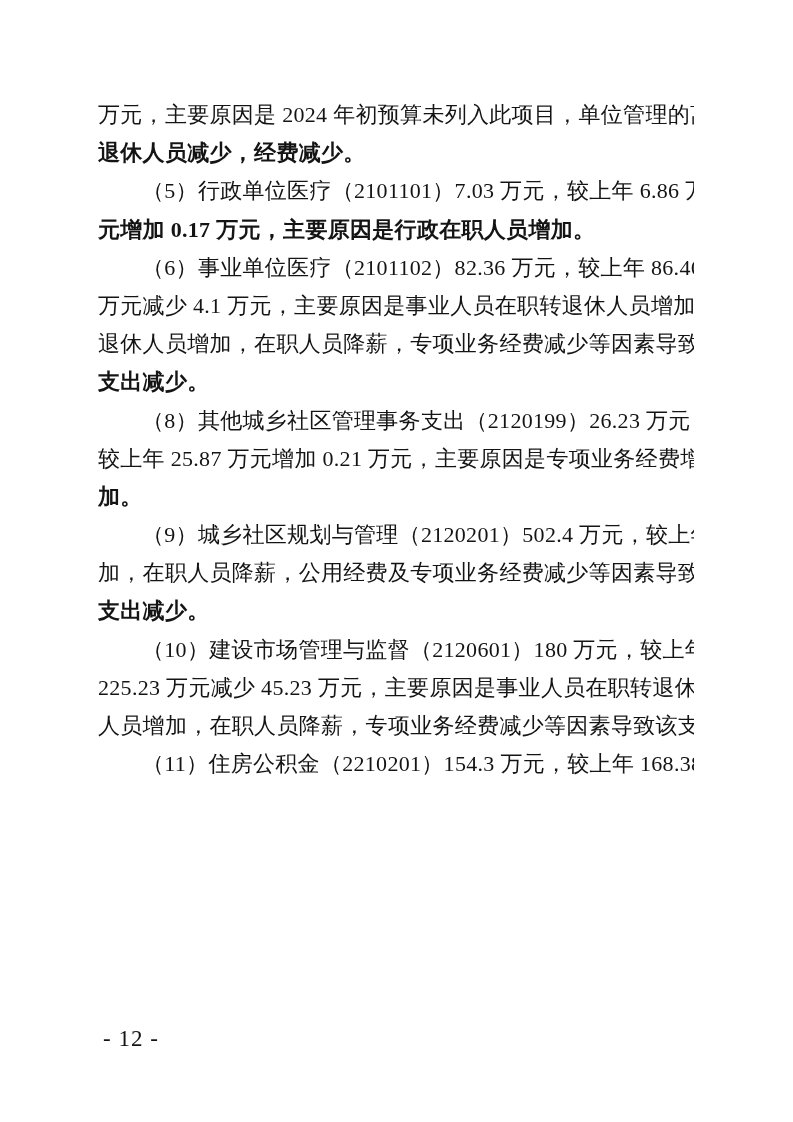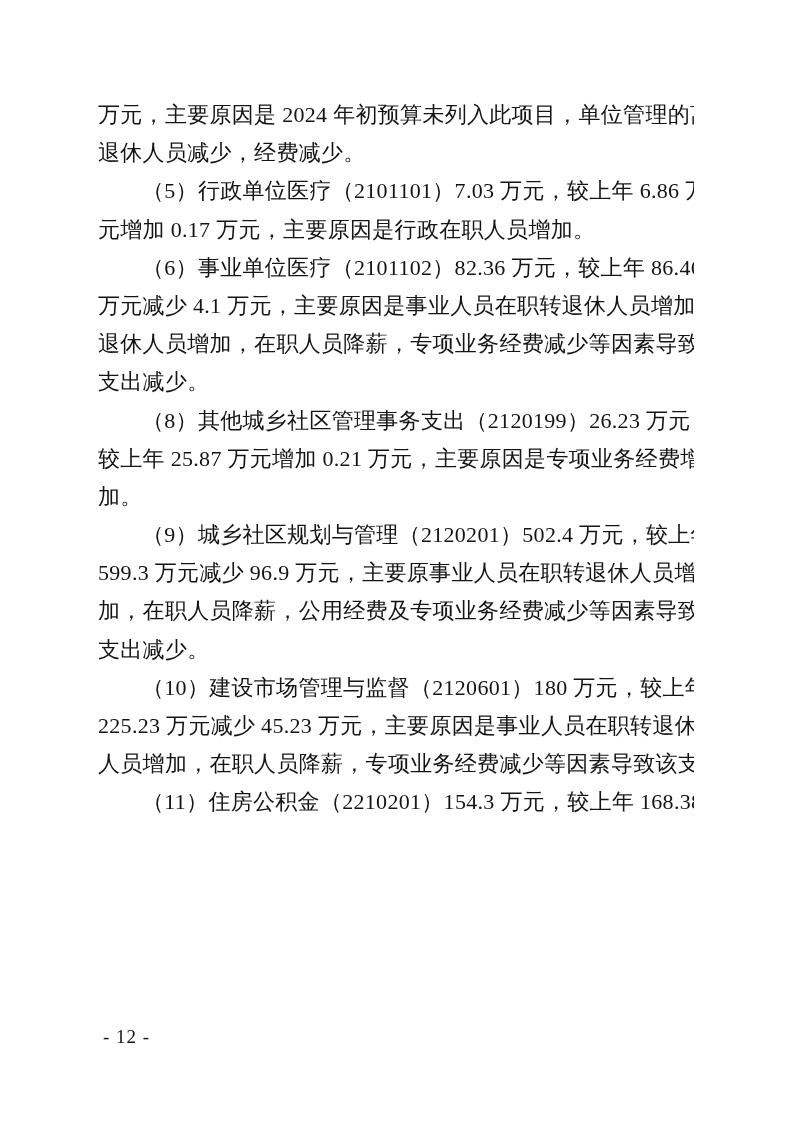--- a/index.html
+++ b/index.html
@@ -33,29 +33,30 @@
     text-align: justify;
     height: 38.2px;
     overflow: hidden;
     white-space: nowrap;
   }
   .line.fill {
     text-align-last: justify;
   }
   .line.last {
     text-align-last: left;
+    font-weight: bold;
   }
   .line.indent {
     text-indent: 2em;
   }
   .footer {
     position: absolute;
     left: 103px;
     top: 1026px;
-    font-size: 19px;
+    font-size: 23px;
     letter-spacing: 1px;
     color: #141414;
   }
 </style>
 </head>
 <body>
 
 <div class="page">
   <main class="body-text">
       <div class="para">
@@ -74,21 +75,20 @@
         <div class="line fill">退休人员增加，在职人员降薪，专项业务经费减少等因素导致该</div>
         <div class="line last">支出减少。</div>
       </div>
       <div class="para">
         <div class="line fill indent">（8）其他城乡社区管理事务支出（2120199）26.23 万元，</div>
         <div class="line fill">较上年 25.87 万元增加 0.21 万元，主要原因是专项业务经费增</div>
         <div class="line last">加。</div>
       </div>
       <div class="para">
         <div class="line fill indent">（9）城乡社区规划与管理（2120201）502.4 万元，较上年</div>
-        <div class="line fill">599.3 万元减少 96.9 万元，主要原事业人员在职转退休人员增</div>
         <div class="line fill">加，在职人员降薪，公用经费及专项业务经费减少等因素导致该</div>
         <div class="line last">支出减少。</div>
       </div>
       <div class="para">
         <div class="line fill indent">（10）建设市场管理与监督（2120601）180 万元，较上年</div>
         <div class="line fill">225.23 万元减少 45.23 万元，主要原因是事业人员在职转退休</div>
         <div class="line fill">人员增加，在职人员降薪，专项业务经费减少等因素导致该支出</div>
       </div>
       <div class="para">
         <div class="line fill indent">（11）住房公积金（2210201）154.3 万元，较上年 168.38</div>

